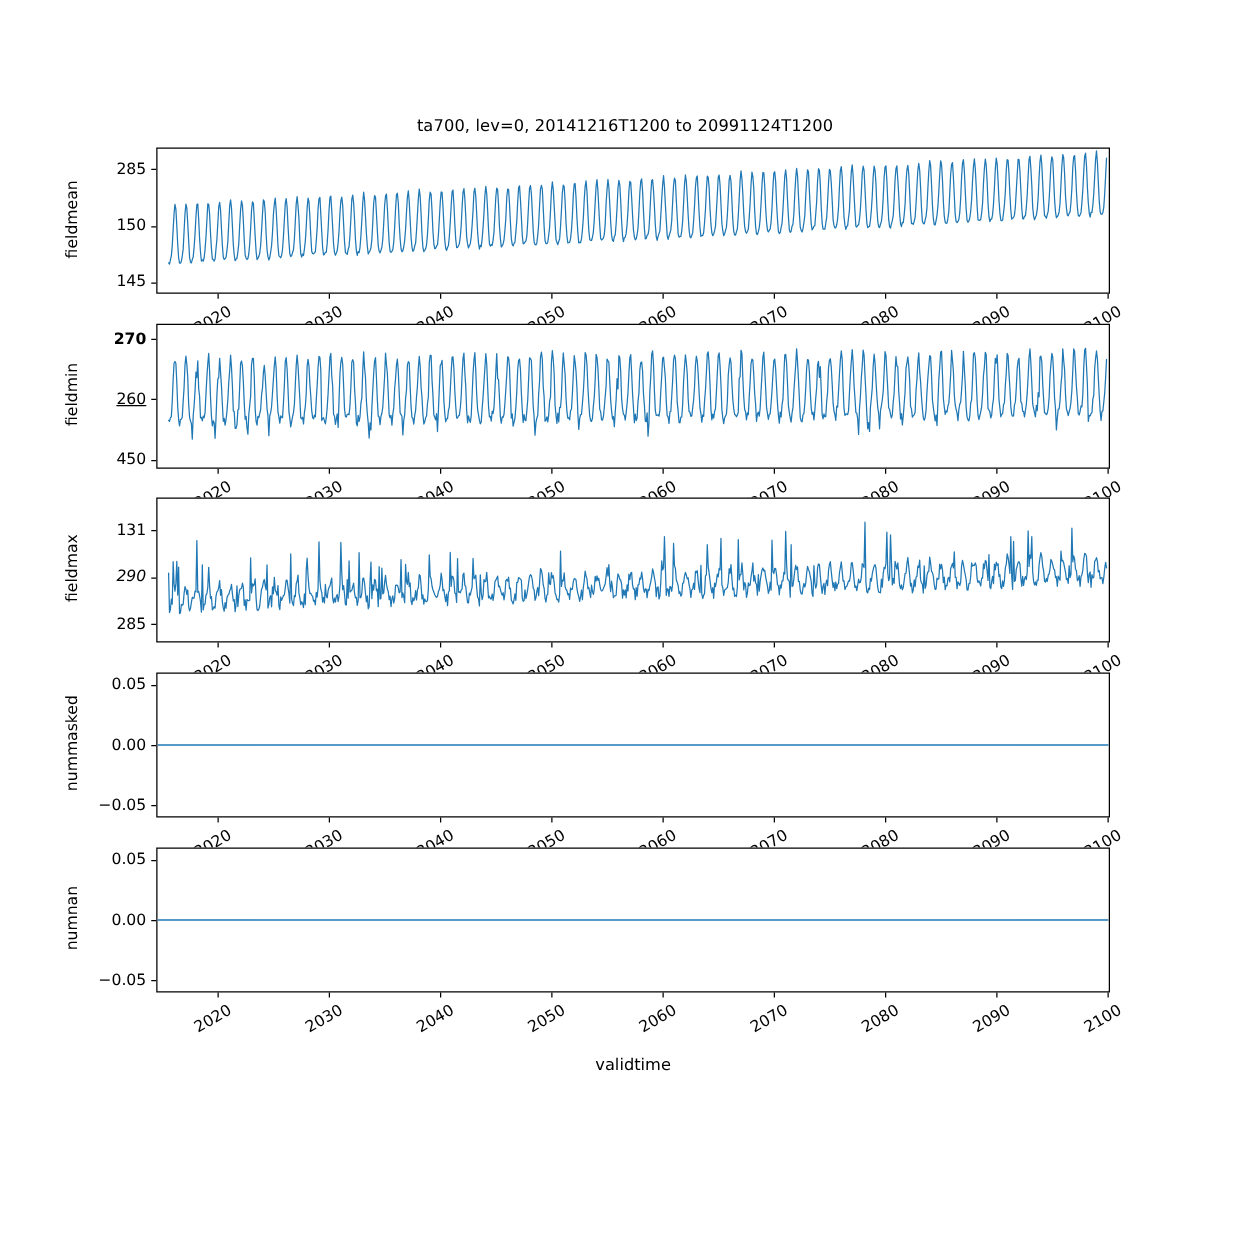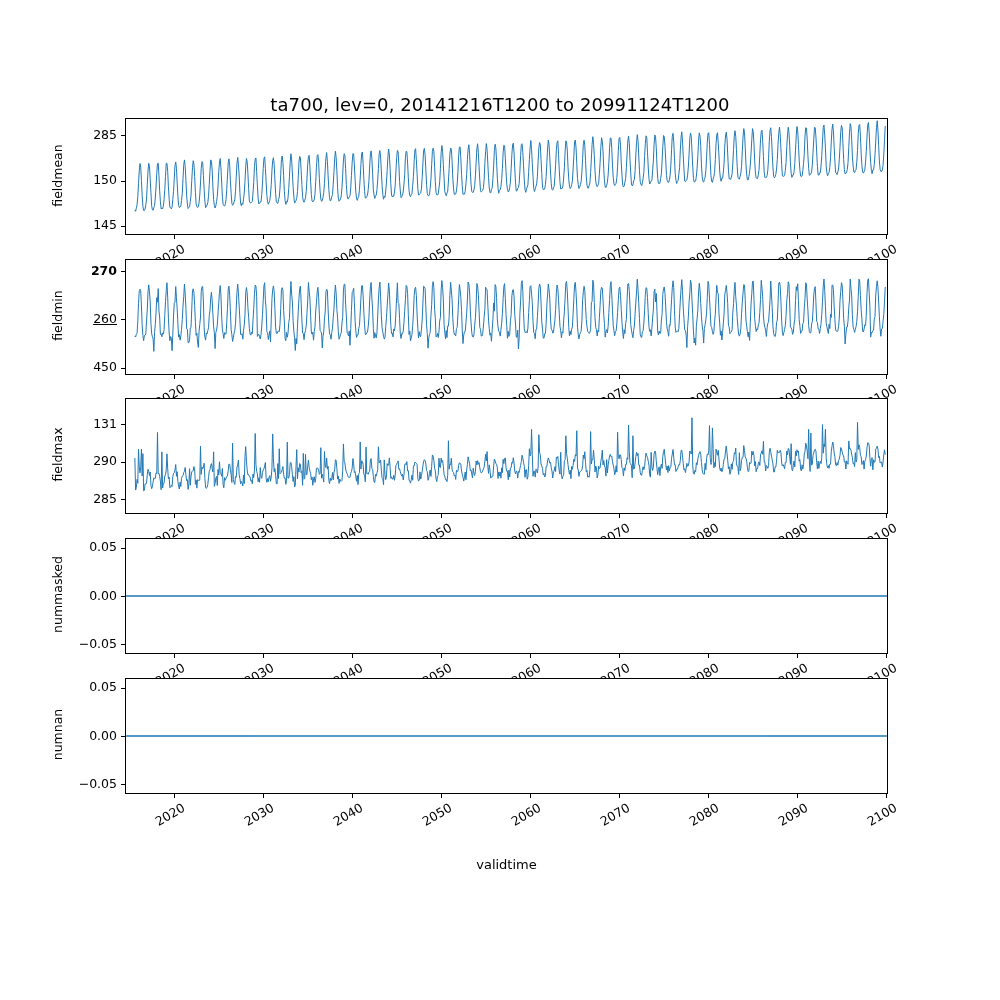--- a/index.html
+++ b/index.html
@@ -18,21 +18,21 @@
     position: relative;
     width: 1000px;
     height: 1000px;
   }
   .title {
     position: absolute;
     left: 0;
     right: 0;
     top: 94px;
     text-align: center;
-    font-size: 18px;
+    font-size: 13px;
     color: #000000;
     letter-spacing: 0.1px;
   }
   
   .panel {
     position: absolute;
     box-sizing: border-box;
     border: 1.1px solid #000000;
     background: #ffffff;
     overflow: hidden;
@@ -154,21 +154,21 @@
       <div class="xtick" style="left: 892.219px; top: 381px; transform: rotate(-30deg); transform-origin: right top; text-align: right; width: 46px; margin-left: -46px;">2100</div>
       <div class="panel" style="left: 125px; top: 398px; width: 763px; height: 116px;">
         <svg viewBox="0 0 763 116" preserveAspectRatio="none">
           <path d="M 8.90 60.44 L 9.63 92.67 L 10.37 90.02 L 11.10 81.78 L 11.83 85.71 L 12.56 51.21 L 13.29 69.28 L 14.02 75.17 L 14.75 68.89 L 15.48 50.87 L 16.21 78.38 L 16.95 55.56 L 17.68 93.45 L 18.41 92.89 L 19.14 86.05 L 19.87 86.72 L 20.60 85.96 L 21.33 77.06 L 22.06 71.50 L 22.79 73.55 L 23.53 77.93 L 24.26 74.27 L 24.99 87.60 L 25.72 91.28 L 26.45 89.31 L 27.18 84.36 L 27.91 80.18 L 28.64 81.12 L 29.37 80.81 L 30.11 75.10 L 30.84 75.78 L 31.57 34.00 L 32.30 76.13 L 33.03 75.46 L 33.76 78.98 L 34.49 83.62 L 35.22 92.34 L 35.95 53.75 L 36.69 90.48 L 37.42 86.04 L 38.15 85.76 L 38.88 78.29 L 39.61 77.36 L 40.34 72.02 L 41.07 55.79 L 41.80 71.10 L 42.53 81.26 L 43.27 79.60 L 44.00 90.37 L 44.73 89.43 L 45.46 87.80 L 46.19 89.08 L 46.92 79.17 L 47.65 75.76 L 48.38 75.04 L 49.11 72.33 L 49.85 66.65 L 50.58 78.62 L 51.31 74.00 L 52.04 84.08 L 52.77 88.90 L 53.50 91.58 L 54.23 84.45 L 54.96 89.12 L 55.69 80.78 L 56.43 78.53 L 57.16 78.00 L 57.89 74.91 L 58.62 73.53 L 59.35 69.72 L 60.08 77.41 L 60.81 83.08 L 61.54 82.04 L 62.27 91.97 L 63.01 86.32 L 63.74 70.91 L 64.47 87.75 L 65.20 78.60 L 65.93 74.06 L 66.66 73.27 L 67.39 73.07 L 68.12 68.75 L 68.85 72.24 L 69.59 86.85 L 70.32 82.30 L 71.05 90.69 L 71.78 82.07 L 72.51 82.72 L 73.24 82.89 L 73.97 82.61 L 74.70 48.10 L 75.43 76.67 L 76.17 69.21 L 76.90 70.89 L 77.63 69.53 L 78.36 65.30 L 79.09 81.08 L 79.82 90.26 L 80.55 90.98 L 81.28 89.80 L 82.01 87.08 L 82.75 79.73 L 83.48 73.59 L 84.21 71.90 L 84.94 67.59 L 85.67 65.73 L 86.40 70.88 L 87.13 74.20 L 87.86 53.79 L 88.59 88.95 L 89.33 85.93 L 90.06 80.39 L 90.79 78.80 L 91.52 87.97 L 92.25 71.71 L 92.98 77.34 L 93.71 63.91 L 94.44 74.50 L 95.17 75.81 L 95.91 78.58 L 96.64 70.69 L 97.37 87.17 L 98.10 90.28 L 98.83 79.95 L 99.56 82.71 L 100.29 80.82 L 101.02 78.74 L 101.75 78.38 L 102.49 72.68 L 103.22 66.15 L 103.95 66.40 L 104.68 72.15 L 105.41 77.08 L 106.14 84.89 L 106.87 44.94 L 107.60 81.72 L 108.33 85.10 L 109.07 86.97 L 109.80 78.85 L 110.53 79.74 L 111.26 69.19 L 111.99 67.19 L 112.72 62.09 L 113.45 76.84 L 114.18 80.68 L 114.91 86.26 L 115.65 83.84 L 116.38 85.19 L 117.11 88.55 L 117.84 77.44 L 118.57 86.12 L 119.30 58.31 L 120.03 48.40 L 120.76 62.93 L 121.49 72.32 L 122.23 77.15 L 122.96 76.97 L 123.69 78.66 L 124.42 79.26 L 125.15 83.40 L 125.88 82.67 L 126.61 86.33 L 127.34 76.29 L 128.07 80.00 L 128.81 72.45 L 129.54 35.06 L 130.27 66.55 L 131.00 73.62 L 131.73 76.18 L 132.46 84.17 L 133.19 80.19 L 133.92 84.75 L 134.65 69.76 L 135.39 79.37 L 136.12 80.72 L 136.85 74.86 L 137.58 72.13 L 138.31 71.18 L 139.04 67.70 L 139.77 64.52 L 140.50 80.72 L 141.23 84.82 L 141.97 80.93 L 142.70 84.21 L 143.43 79.50 L 144.16 77.95 L 144.89 83.68 L 145.62 79.30 L 146.35 70.17 L 147.08 35.53 L 147.81 60.87 L 148.55 74.02 L 149.28 70.71 L 150.01 77.70 L 150.74 86.24 L 151.47 86.47 L 152.20 65.75 L 152.93 80.93 L 153.66 50.61 L 154.39 75.98 L 155.13 75.23 L 155.86 74.54 L 156.59 71.65 L 157.32 68.74 L 158.05 76.78 L 158.78 80.64 L 159.51 80.20 L 160.24 86.85 L 160.97 82.68 L 161.71 43.93 L 162.44 80.52 L 163.17 80.41 L 163.90 76.72 L 164.63 65.02 L 165.36 64.56 L 166.09 68.92 L 166.82 76.93 L 167.55 83.93 L 168.29 79.00 L 169.02 89.58 L 169.75 87.82 L 170.48 67.57 L 171.21 51.52 L 171.94 81.32 L 172.67 70.05 L 173.40 74.30 L 174.13 65.62 L 174.87 66.68 L 175.60 74.93 L 176.33 73.53 L 177.06 87.79 L 177.79 55.34 L 178.52 81.63 L 179.25 80.83 L 179.98 56.38 L 180.71 77.43 L 181.45 76.58 L 182.18 68.27 L 182.91 62.38 L 183.64 69.52 L 184.37 73.34 L 185.10 75.50 L 185.83 82.16 L 186.56 79.32 L 187.29 87.77 L 188.03 81.37 L 188.76 79.10 L 189.49 84.87 L 190.22 81.28 L 190.95 70.45 L 191.68 70.25 L 192.41 70.47 L 193.14 72.55 L 193.87 76.64 L 194.61 75.78 L 195.34 49.55 L 196.07 80.57 L 196.80 76.63 L 197.53 79.74 L 198.26 84.55 L 198.99 53.46 L 199.72 67.39 L 200.45 69.71 L 201.19 60.01 L 201.92 71.35 L 202.65 68.50 L 203.38 83.08 L 204.11 86.21 L 204.84 80.45 L 205.57 83.06 L 206.30 81.05 L 207.04 74.81 L 207.77 82.30 L 208.50 74.35 L 209.23 72.25 L 209.96 61.79 L 210.69 62.57 L 211.42 70.50 L 212.15 81.52 L 212.88 78.29 L 213.62 85.87 L 214.35 81.53 L 215.08 83.46 L 215.81 83.79 L 216.54 82.96 L 217.27 73.09 L 218.00 45.74 L 218.73 63.38 L 219.46 65.11 L 220.20 71.23 L 220.93 74.09 L 221.66 75.95 L 222.39 78.14 L 223.12 79.54 L 223.85 80.27 L 224.58 79.50 L 225.31 75.54 L 226.04 73.80 L 226.78 70.28 L 227.51 60.60 L 228.24 65.87 L 228.97 74.83 L 229.70 73.87 L 230.43 79.26 L 231.16 83.68 L 231.89 77.70 L 232.62 87.07 L 233.36 76.15 L 234.09 74.89 L 234.82 43.68 L 235.55 71.35 L 236.28 63.02 L 237.01 63.45 L 237.74 66.47 L 238.47 76.86 L 239.20 77.16 L 239.94 84.32 L 240.67 48.82 L 241.40 76.12 L 242.13 75.61 L 242.86 76.63 L 243.59 74.31 L 244.32 73.38 L 245.05 61.71 L 245.78 60.51 L 246.52 70.55 L 247.25 71.38 L 247.98 78.64 L 248.71 84.52 L 249.44 84.89 L 250.17 76.79 L 250.90 78.47 L 251.63 75.06 L 252.36 71.92 L 253.10 48.61 L 253.83 65.13 L 254.56 64.25 L 255.29 62.17 L 256.02 72.58 L 256.75 80.26 L 257.48 81.10 L 258.21 87.19 L 258.94 61.94 L 259.68 76.70 L 260.41 82.09 L 261.14 78.73 L 261.87 65.81 L 262.60 67.60 L 263.33 67.10 L 264.06 59.88 L 264.79 69.27 L 265.52 80.76 L 266.26 79.18 L 266.99 81.47 L 267.72 81.48 L 268.45 77.52 L 269.18 82.71 L 269.91 77.68 L 270.64 67.52 L 271.37 66.28 L 272.10 64.69 L 272.84 62.99 L 273.57 71.52 L 274.30 71.02 L 275.03 73.88 L 275.76 76.67 L 276.49 78.51 L 277.22 76.44 L 277.95 82.37 L 278.68 77.53 L 279.42 66.71 L 280.15 65.70 L 280.88 67.05 L 281.61 63.75 L 282.34 73.21 L 283.07 72.74 L 283.80 82.41 L 284.53 83.79 L 285.26 85.64 L 286.00 82.22 L 286.73 77.48 L 287.46 82.66 L 288.19 68.01 L 288.92 68.08 L 289.65 64.12 L 290.38 64.71 L 291.11 65.44 L 291.84 66.21 L 292.58 80.75 L 293.31 83.47 L 294.04 82.78 L 294.77 74.13 L 295.50 81.38 L 296.23 77.99 L 296.96 73.75 L 297.69 68.03 L 298.42 63.46 L 299.16 61.75 L 299.89 62.73 L 300.62 66.10 L 301.35 72.87 L 302.08 73.99 L 302.81 82.72 L 303.54 80.63 L 304.27 75.46 L 305.00 72.24 L 305.74 78.81 L 306.47 68.65 L 307.20 56.90 L 307.93 58.22 L 308.66 62.31 L 309.39 70.16 L 310.12 73.03 L 310.85 81.18 L 311.58 84.10 L 312.32 78.43 L 313.05 77.71 L 313.78 60.29 L 314.51 69.28 L 315.24 69.80 L 315.97 60.13 L 316.70 64.48 L 317.43 62.63 L 318.16 68.34 L 318.90 76.66 L 319.63 78.58 L 320.36 82.13 L 321.09 81.96 L 321.82 84.12 L 322.55 77.58 L 323.28 42.53 L 324.01 71.42 L 324.74 66.27 L 325.48 66.82 L 326.21 60.24 L 326.94 71.53 L 327.67 73.89 L 328.40 74.68 L 329.13 78.16 L 329.86 77.26 L 330.59 81.85 L 331.32 72.61 L 332.06 74.06 L 332.79 73.50 L 333.52 67.44 L 334.25 65.00 L 334.98 65.36 L 335.71 66.11 L 336.44 73.23 L 337.17 77.19 L 337.90 79.64 L 338.64 83.56 L 339.37 79.52 L 340.10 74.27 L 340.83 82.12 L 341.56 72.28 L 342.29 66.99 L 343.02 58.85 L 343.75 62.86 L 344.48 65.28 L 345.22 73.15 L 345.95 72.16 L 346.68 76.23 L 347.41 80.36 L 348.14 70.37 L 348.87 75.38 L 349.60 77.84 L 350.33 73.93 L 351.06 63.08 L 351.80 67.01 L 352.53 62.75 L 353.26 66.47 L 353.99 64.70 L 354.72 69.98 L 355.45 73.86 L 356.18 75.15 L 356.91 74.72 L 357.64 73.05 L 358.38 71.16 L 359.11 69.15 L 359.84 63.20 L 360.57 56.13 L 361.30 62.90 L 362.03 53.56 L 362.76 68.44 L 363.49 75.68 L 364.22 67.01 L 364.96 72.56 L 365.69 80.53 L 366.42 79.15 L 367.15 79.17 L 367.88 78.61 L 368.61 67.79 L 369.34 61.16 L 370.07 62.76 L 370.80 65.52 L 371.54 66.34 L 372.27 69.45 L 373.00 80.87 L 373.73 74.20 L 374.46 78.42 L 375.19 74.22 L 375.92 80.64 L 376.65 70.08 L 377.38 75.00 L 378.12 61.41 L 378.85 65.79 L 379.58 60.46 L 380.31 59.97 L 381.04 70.01 L 381.77 73.57 L 382.50 73.36 L 383.23 82.14 L 383.96 72.33 L 384.70 79.39 L 385.43 70.09 L 386.16 69.87 L 386.89 64.48 L 387.62 65.39 L 388.35 59.73 L 389.08 65.15 L 389.81 73.28 L 390.54 76.22 L 391.28 73.44 L 392.01 73.56 L 392.74 80.49 L 393.47 73.72 L 394.20 74.77 L 394.93 70.82 L 395.66 67.59 L 396.39 63.54 L 397.12 57.15 L 397.86 60.14 L 398.59 64.35 L 399.32 68.37 L 400.05 79.74 L 400.78 72.23 L 401.51 71.77 L 402.24 81.60 L 402.97 79.28 L 403.70 67.79 L 404.44 50.61 L 405.17 57.93 L 405.90 56.17 L 406.63 30.90 L 407.36 56.20 L 408.09 78.61 L 408.82 73.40 L 409.55 73.57 L 410.28 79.50 L 411.02 71.30 L 411.75 71.96 L 412.48 75.34 L 413.21 69.23 L 413.94 36.35 L 414.67 54.56 L 415.40 56.69 L 416.13 65.96 L 416.86 68.13 L 417.60 70.58 L 418.33 77.14 L 419.06 75.71 L 419.79 79.31 L 420.52 77.96 L 421.25 68.60 L 421.98 68.54 L 422.71 63.04 L 423.44 59.92 L 424.18 62.10 L 424.91 65.27 L 425.64 64.37 L 426.37 69.88 L 427.10 73.28 L 427.83 80.36 L 428.56 74.05 L 429.29 73.50 L 430.02 68.78 L 430.76 73.80 L 431.49 59.15 L 432.22 60.18 L 432.95 58.49 L 433.68 67.06 L 434.41 73.25 L 435.14 76.50 L 435.87 54.24 L 436.60 77.55 L 437.34 81.20 L 438.07 78.66 L 438.80 77.09 L 439.53 62.81 L 440.26 61.92 L 440.99 37.41 L 441.72 55.20 L 442.45 60.30 L 443.18 66.66 L 443.92 72.71 L 444.65 76.47 L 445.38 72.35 L 446.11 81.02 L 446.84 68.63 L 447.57 71.58 L 448.30 67.36 L 449.03 61.27 L 449.76 63.59 L 450.50 56.65 L 451.23 58.02 L 451.96 32.27 L 452.69 70.24 L 453.42 72.22 L 454.15 78.72 L 454.88 74.32 L 455.61 73.93 L 456.34 72.94 L 457.08 72.36 L 457.81 67.96 L 458.54 56.96 L 459.27 60.68 L 460.00 53.64 L 460.73 64.59 L 461.46 74.09 L 462.19 72.67 L 462.92 79.56 L 463.66 78.44 L 464.39 79.58 L 465.12 71.82 L 465.85 33.21 L 466.58 66.14 L 467.31 61.66 L 468.04 61.69 L 468.77 52.14 L 469.50 61.31 L 470.24 74.27 L 470.97 68.20 L 471.70 70.21 L 472.43 80.33 L 473.16 76.88 L 473.89 68.48 L 474.62 70.78 L 475.35 70.19 L 476.08 63.49 L 476.82 59.20 L 477.55 52.11 L 478.28 67.04 L 479.01 62.51 L 479.74 68.31 L 480.47 69.80 L 481.20 78.48 L 481.93 61.66 L 482.66 75.30 L 483.40 67.27 L 484.13 62.35 L 484.86 57.94 L 485.59 56.35 L 486.32 58.79 L 487.05 58.11 L 487.78 63.67 L 488.51 67.43 L 489.24 71.02 L 489.98 77.06 L 490.71 74.49 L 491.44 67.81 L 492.17 74.38 L 492.90 33.77 L 493.63 59.39 L 494.36 60.87 L 495.09 56.74 L 495.83 56.94 L 496.56 61.91 L 497.29 69.94 L 498.02 70.67 L 498.75 78.20 L 499.48 70.10 L 500.21 72.74 L 500.94 66.79 L 501.67 66.80 L 502.41 59.85 L 503.14 61.32 L 503.87 26.62 L 504.60 53.28 L 505.33 65.37 L 506.06 66.09 L 506.79 67.57 L 507.52 80.08 L 508.25 37.38 L 508.99 71.37 L 509.72 70.86 L 510.45 65.05 L 511.18 58.49 L 511.91 54.23 L 512.64 57.71 L 513.37 55.45 L 514.10 67.26 L 514.83 67.25 L 515.57 74.66 L 516.30 77.36 L 517.03 77.63 L 517.76 72.62 L 518.49 68.80 L 519.22 71.92 L 519.95 68.86 L 520.68 60.61 L 521.41 55.05 L 522.15 57.71 L 522.88 59.39 L 523.61 63.31 L 524.34 67.31 L 525.07 77.29 L 525.80 79.52 L 526.53 54.34 L 527.26 68.26 L 527.99 72.74 L 528.73 69.85 L 529.46 56.06 L 530.19 53.10 L 530.92 53.48 L 531.65 62.95 L 532.38 70.74 L 533.11 76.98 L 533.84 71.16 L 534.57 68.94 L 535.31 77.93 L 536.04 69.53 L 536.77 66.18 L 537.50 70.69 L 538.23 58.41 L 538.96 53.44 L 539.69 51.18 L 540.42 59.29 L 541.15 66.23 L 541.89 72.20 L 542.62 68.36 L 543.35 74.84 L 544.08 67.80 L 544.81 73.16 L 545.54 69.54 L 546.27 69.03 L 547.00 60.24 L 547.73 56.07 L 548.47 51.37 L 549.20 59.28 L 549.93 66.99 L 550.66 66.82 L 551.39 73.82 L 552.12 71.71 L 552.85 71.56 L 553.58 69.15 L 554.31 66.81 L 555.05 67.14 L 555.78 62.39 L 556.51 52.50 L 557.24 51.98 L 557.97 57.90 L 558.70 65.65 L 559.43 72.16 L 560.16 70.96 L 560.89 74.86 L 561.63 70.35 L 562.36 65.48 L 563.09 68.41 L 563.82 67.93 L 564.55 63.97 L 565.28 52.90 L 566.01 54.07 L 566.74 56.02 L 567.47 19.12 L 568.21 67.98 L 568.94 75.73 L 569.67 76.53 L 570.40 72.70 L 571.13 74.06 L 571.86 64.86 L 572.59 67.03 L 573.32 61.21 L 574.05 57.68 L 574.79 54.90 L 575.52 53.59 L 576.25 56.14 L 576.98 64.67 L 577.71 72.13 L 578.44 75.93 L 579.17 76.24 L 579.90 76.55 L 580.63 65.50 L 581.37 72.02 L 582.10 60.90 L 582.83 55.91 L 583.56 56.80 L 584.29 52.81 L 585.02 27.08 L 585.75 59.92 L 586.48 66.65 L 587.21 64.62 L 587.95 29.37 L 588.68 50.43 L 589.41 70.12 L 590.14 64.73 L 590.87 68.83 L 591.60 50.94 L 592.33 54.14 L 593.06 57.20 L 593.79 52.16 L 594.53 61.16 L 595.26 70.48 L 595.99 73.12 L 596.72 70.15 L 597.45 74.07 L 598.18 72.20 L 598.91 66.54 L 599.64 60.92 L 600.37 60.67 L 601.11 53.05 L 601.84 47.80 L 602.57 54.96 L 603.30 62.12 L 604.03 71.17 L 604.76 68.89 L 605.49 76.65 L 606.22 74.41 L 606.95 66.01 L 607.69 71.61 L 608.42 63.89 L 609.15 63.21 L 609.88 54.82 L 610.61 55.93 L 611.34 49.97 L 612.07 66.06 L 612.80 68.42 L 613.53 69.58 L 614.27 76.77 L 615.00 54.62 L 615.73 72.94 L 616.46 70.38 L 617.19 62.46 L 617.92 59.44 L 618.65 59.26 L 619.38 47.42 L 620.11 52.35 L 620.85 59.06 L 621.58 60.09 L 622.31 63.27 L 623.04 70.01 L 623.77 73.88 L 624.50 73.42 L 625.23 64.65 L 625.96 65.56 L 626.69 65.29 L 627.43 53.12 L 628.16 57.05 L 628.89 53.40 L 629.62 57.67 L 630.35 68.21 L 631.08 63.76 L 631.81 74.00 L 632.54 70.50 L 633.27 70.85 L 634.01 65.05 L 634.74 63.97 L 635.47 67.62 L 636.20 56.83 L 636.93 54.95 L 637.66 52.67 L 638.39 56.28 L 639.12 43.19 L 639.85 64.07 L 640.59 63.91 L 641.32 73.30 L 642.05 67.66 L 642.78 68.78 L 643.51 70.60 L 644.24 67.85 L 644.97 54.61 L 645.70 50.13 L 646.43 53.68 L 647.17 58.09 L 647.90 61.86 L 648.63 65.95 L 649.36 74.14 L 650.09 74.32 L 650.82 68.99 L 651.55 69.15 L 652.28 63.28 L 653.01 52.25 L 653.75 54.83 L 654.48 54.08 L 655.21 54.36 L 655.94 52.23 L 656.67 54.45 L 657.40 65.10 L 658.13 68.20 L 658.86 66.81 L 659.59 68.69 L 660.33 71.00 L 661.06 64.54 L 661.79 64.71 L 662.52 52.94 L 663.25 56.79 L 663.98 50.28 L 664.71 50.95 L 665.44 58.89 L 666.17 66.52 L 666.91 45.48 L 667.64 71.72 L 668.37 73.14 L 669.10 67.48 L 669.83 63.18 L 670.56 69.15 L 671.29 53.27 L 672.02 57.88 L 672.75 51.65 L 673.49 54.18 L 674.22 52.88 L 674.95 63.32 L 675.68 61.70 L 676.41 71.73 L 677.14 73.17 L 677.87 66.91 L 678.60 71.34 L 679.33 66.40 L 680.07 56.03 L 680.80 53.39 L 681.53 44.96 L 682.26 47.87 L 682.99 53.01 L 683.72 60.78 L 684.45 30.91 L 685.18 63.35 L 685.91 73.74 L 686.65 34.64 L 687.38 67.32 L 688.11 66.46 L 688.84 57.30 L 689.57 54.82 L 690.30 51.84 L 691.03 51.17 L 691.76 53.18 L 692.49 64.50 L 693.23 71.08 L 693.96 63.27 L 694.69 70.58 L 695.42 65.52 L 696.15 63.30 L 696.88 65.82 L 697.61 59.70 L 698.34 26.06 L 699.07 55.13 L 699.81 45.85 L 700.54 48.45 L 701.27 30.73 L 702.00 59.67 L 702.73 67.40 L 703.46 70.06 L 704.19 67.76 L 704.92 70.60 L 705.65 66.19 L 706.39 66.30 L 707.12 53.69 L 707.85 48.14 L 708.58 43.86 L 709.31 47.09 L 710.04 55.02 L 710.77 58.66 L 711.50 66.97 L 712.23 67.91 L 712.97 64.75 L 713.70 67.37 L 714.43 62.35 L 715.16 61.19 L 715.89 57.24 L 716.62 49.39 L 717.35 50.90 L 718.08 53.84 L 718.81 57.06 L 719.55 57.85 L 720.28 64.25 L 721.01 63.47 L 721.74 71.24 L 722.47 62.96 L 723.20 64.66 L 723.93 66.44 L 724.66 42.67 L 725.39 50.56 L 726.13 50.18 L 726.86 52.27 L 727.59 56.02 L 728.32 59.84 L 729.05 65.77 L 729.78 64.96 L 730.51 68.81 L 731.24 54.52 L 731.97 64.19 L 732.71 61.60 L 733.44 23.84 L 734.17 51.34 L 734.90 46.57 L 735.63 49.42 L 736.36 57.39 L 737.09 58.69 L 737.82 66.69 L 738.55 65.83 L 739.29 62.61 L 740.02 71.34 L 740.75 63.34 L 741.48 61.79 L 742.21 58.09 L 742.94 49.66 L 743.67 44.54 L 744.40 44.88 L 745.13 46.91 L 745.87 60.36 L 746.60 68.31 L 747.33 61.32 L 748.06 59.61 L 748.79 72.07 L 749.52 61.84 L 750.25 64.35 L 750.98 64.17 L 751.71 51.00 L 752.45 50.03 L 753.18 47.93 L 753.91 50.99 L 754.64 59.57 L 755.37 58.34 L 756.10 65.14 L 756.83 64.42 L 757.56 64.13 L 758.29 69.16 L 759.03 64.13 L 759.76 56.74 L 760.49 51.71 L 761.22 56.25" fill="none" stroke="#1f77b4" stroke-width="1.0" stroke-linejoin="round" stroke-linecap="round"></path>
         </svg>
       </div>
       <div class="ylabel" style="width: 110px; left: 2px; top: 447px;">fieldmax</div>
       <div class="ytickmark" style="left: 121px; top: 499px;"></div>
       <div class="ytick" style="width: 60px; left: 57px; top: 490.5px;">285</div>
       <div class="ytickmark" style="left: 121px; top: 461.6px;"></div>
-      <div class="ytick" style="width: 60px; left: 57px; top: 453.1px;">290</div>
+      <div class="ytick" style="width: 60px; left: 57px; top: 453.1px; font-style: italic;">290</div>
       <div class="ytickmark" style="left: 121px; top: 424.2px;"></div>
       <div class="ytick" style="width: 60px; left: 57px; top: 415.7px;">131</div>
       <div class="xtickmark" style="left: 174px; top: 514px;"></div>
       <div class="xtick" style="left: 179.967px; top: 520px; transform: rotate(-30deg); transform-origin: right top; text-align: right; width: 46px; margin-left: -46px;">2020</div>
       <div class="xtickmark" style="left: 263px; top: 514px;"></div>
       <div class="xtick" style="left: 268.999px; top: 520px; transform: rotate(-30deg); transform-origin: right top; text-align: right; width: 46px; margin-left: -46px;">2030</div>
       <div class="xtickmark" style="left: 352px; top: 514px;"></div>
       <div class="xtick" style="left: 358.03px; top: 520px; transform: rotate(-30deg); transform-origin: right top; text-align: right; width: 46px; margin-left: -46px;">2040</div>
       <div class="xtickmark" style="left: 441.1px; top: 514px;"></div>
       <div class="xtick" style="left: 447.062px; top: 520px; transform: rotate(-30deg); transform-origin: right top; text-align: right; width: 46px; margin-left: -46px;">2050</div>
@@ -236,14 +236,14 @@
       <div class="xtick" style="left: 536.093px; top: 800px; transform: rotate(-30deg); transform-origin: right top; text-align: right; width: 46px; margin-left: -46px;">2060</div>
       <div class="xtickmark" style="left: 619.1px; top: 794px;"></div>
       <div class="xtick" style="left: 625.125px; top: 800px; transform: rotate(-30deg); transform-origin: right top; text-align: right; width: 46px; margin-left: -46px;">2070</div>
       <div class="xtickmark" style="left: 708.2px; top: 794px;"></div>
       <div class="xtick" style="left: 714.156px; top: 800px; transform: rotate(-30deg); transform-origin: right top; text-align: right; width: 46px; margin-left: -46px;">2080</div>
       <div class="xtickmark" style="left: 797.2px; top: 794px;"></div>
       <div class="xtick" style="left: 803.188px; top: 800px; transform: rotate(-30deg); transform-origin: right top; text-align: right; width: 46px; margin-left: -46px;">2090</div>
       <div class="xtickmark" style="left: 886.2px; top: 794px;"></div>
       <div class="xtick" style="left: 892.219px; top: 800px; transform: rotate(-30deg); transform-origin: right top; text-align: right; width: 46px; margin-left: -46px;">2100</div>
     </div>
-  <div class="xlabel" id="xlabel-el" style="left: 125px; width: 763px; top: 845px; margin-top: 12px;">validtime</div>
+  <div class="xlabel" id="xlabel-el" style="left: 125px; width: 763px; top: 845px;">validtime</div>
 </div>
 
 </body></html>

